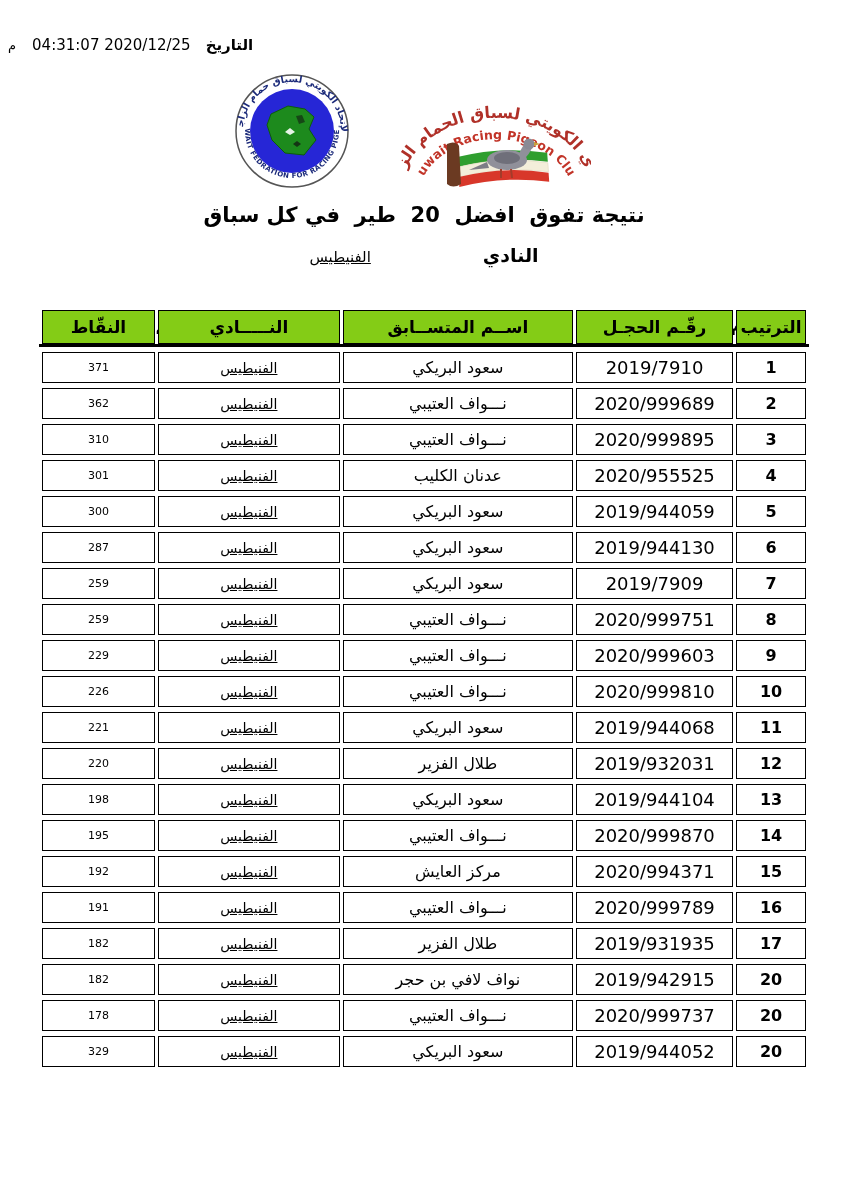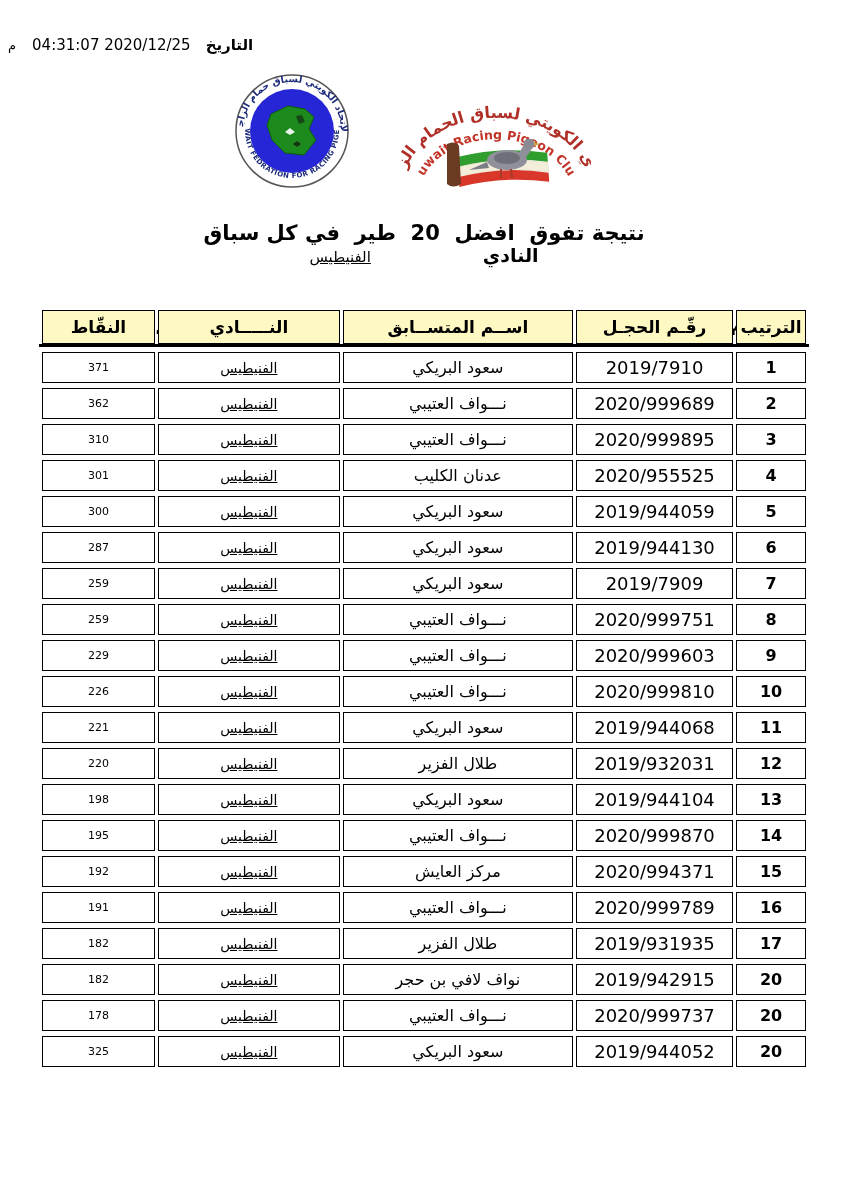--- a/index.html
+++ b/index.html
@@ -36,21 +36,21 @@
     left: 233px;
     display: flex;
     flex-direction: row-reverse;
     gap: 50px;
     align-items: flex-start;
   }
 
   
   .report-title {
     position: absolute;
-    top: 221px;
+    top: 203px;
     left: 0; right: 0;
     text-align: center;
     font-size: 21px;
     font-weight: bold;
     white-space: pre;
   }
   .club-line {
     position: absolute;
     top: 244px;
     left: 0; right: 0;
@@ -98,21 +98,21 @@
   table.t.head { border-spacing: 3px 0; }
   table.t.body { border-spacing: 3px 5px; }
 
   col.c-rank   { width: 9.3%; }
   col.c-ring   { width: 20.9%; }
   col.c-name   { width: 30.6%; }
   col.c-club   { width: 24.2%; }
   col.c-points { width: 15%; }
 
   table.t th {
-    background: #fef9c3;
+    background: #84cc16;
     border: 1px solid #000;
     height: 34px;
     font-size: 17px;
     font-weight: bold;
     text-align: center;
     vertical-align: middle;
   }
   table.t td {
     border: 1px solid #000;
     height: 31px;
@@ -372,19 +372,19 @@
             <td class="ring-cell">2020/999737</td>
             <td class="name-cell">نـــواف العتيبي</td>
             <td class="club-cell">الفنيطيس</td>
             <td class="points-cell">178</td>
           </tr>
           <tr>
             <td class="rank-cell">20</td>
             <td class="ring-cell">2019/944052</td>
             <td class="name-cell">سعود البريكي</td>
             <td class="club-cell">الفنيطيس</td>
-            <td class="points-cell">325</td>
+            <td class="points-cell">329</td>
           </tr>
         </tbody>
     </table>
   </div>
 
 </div>
 
 </body></html>

